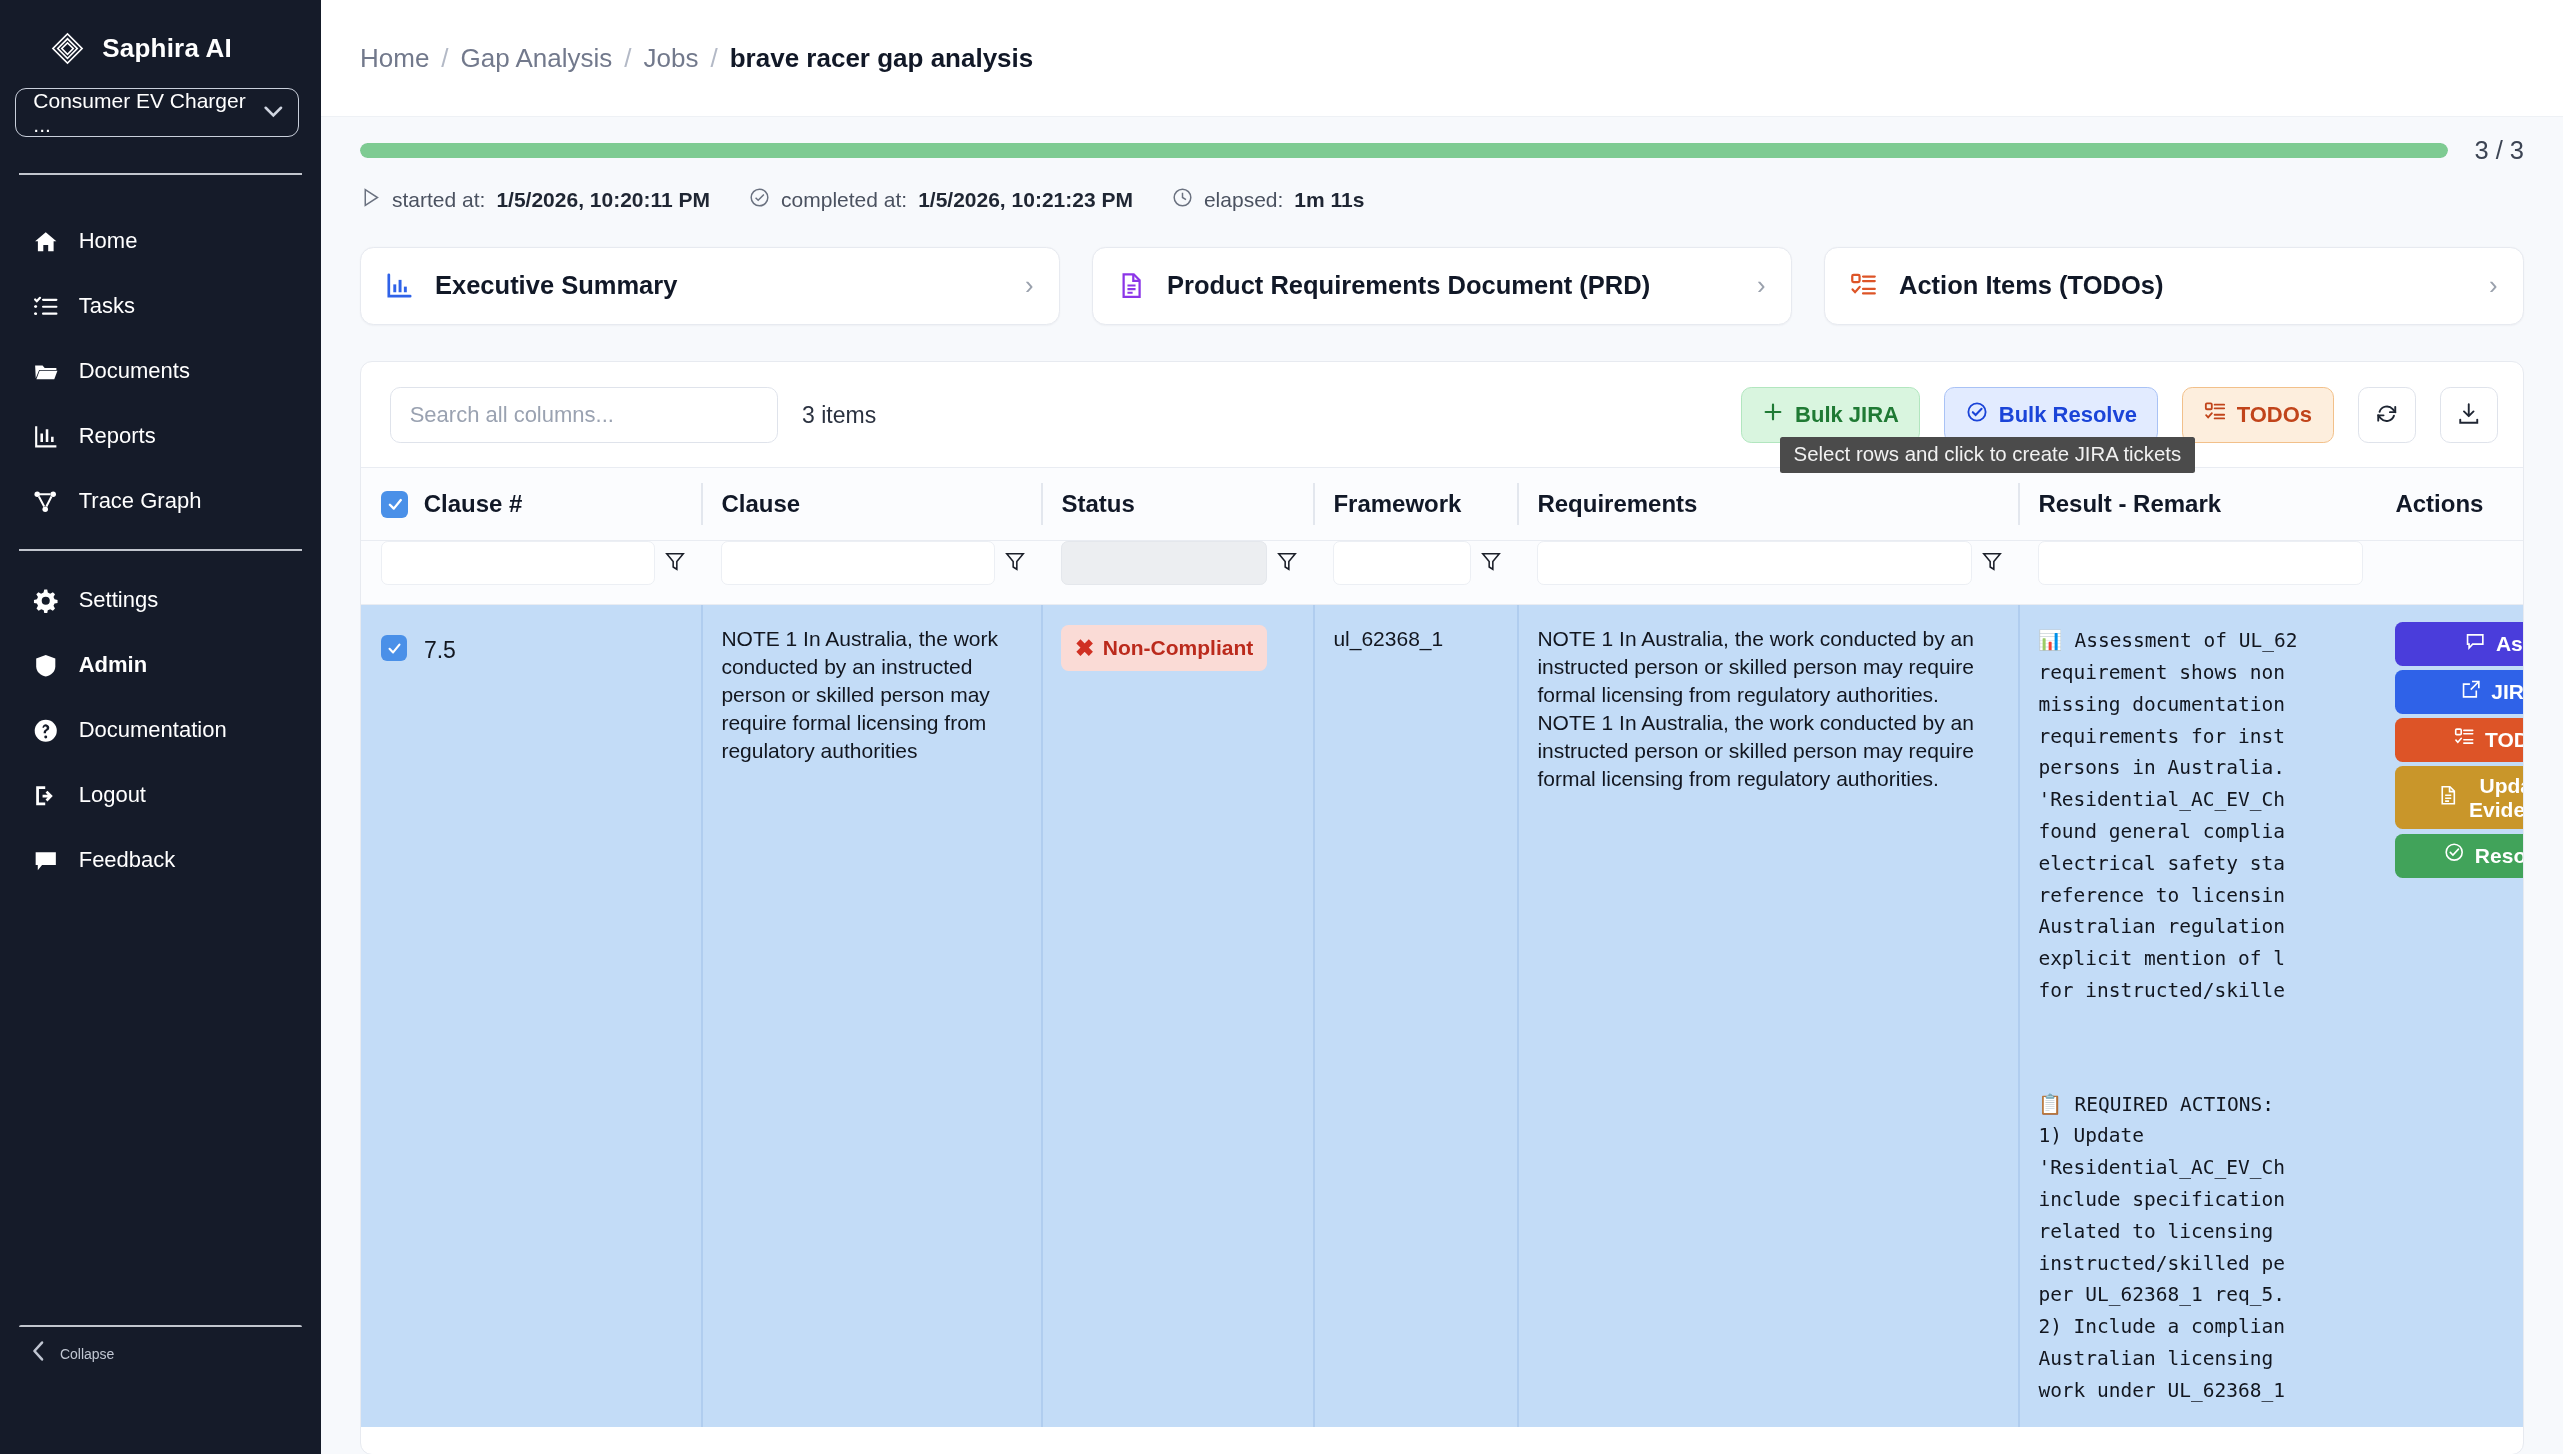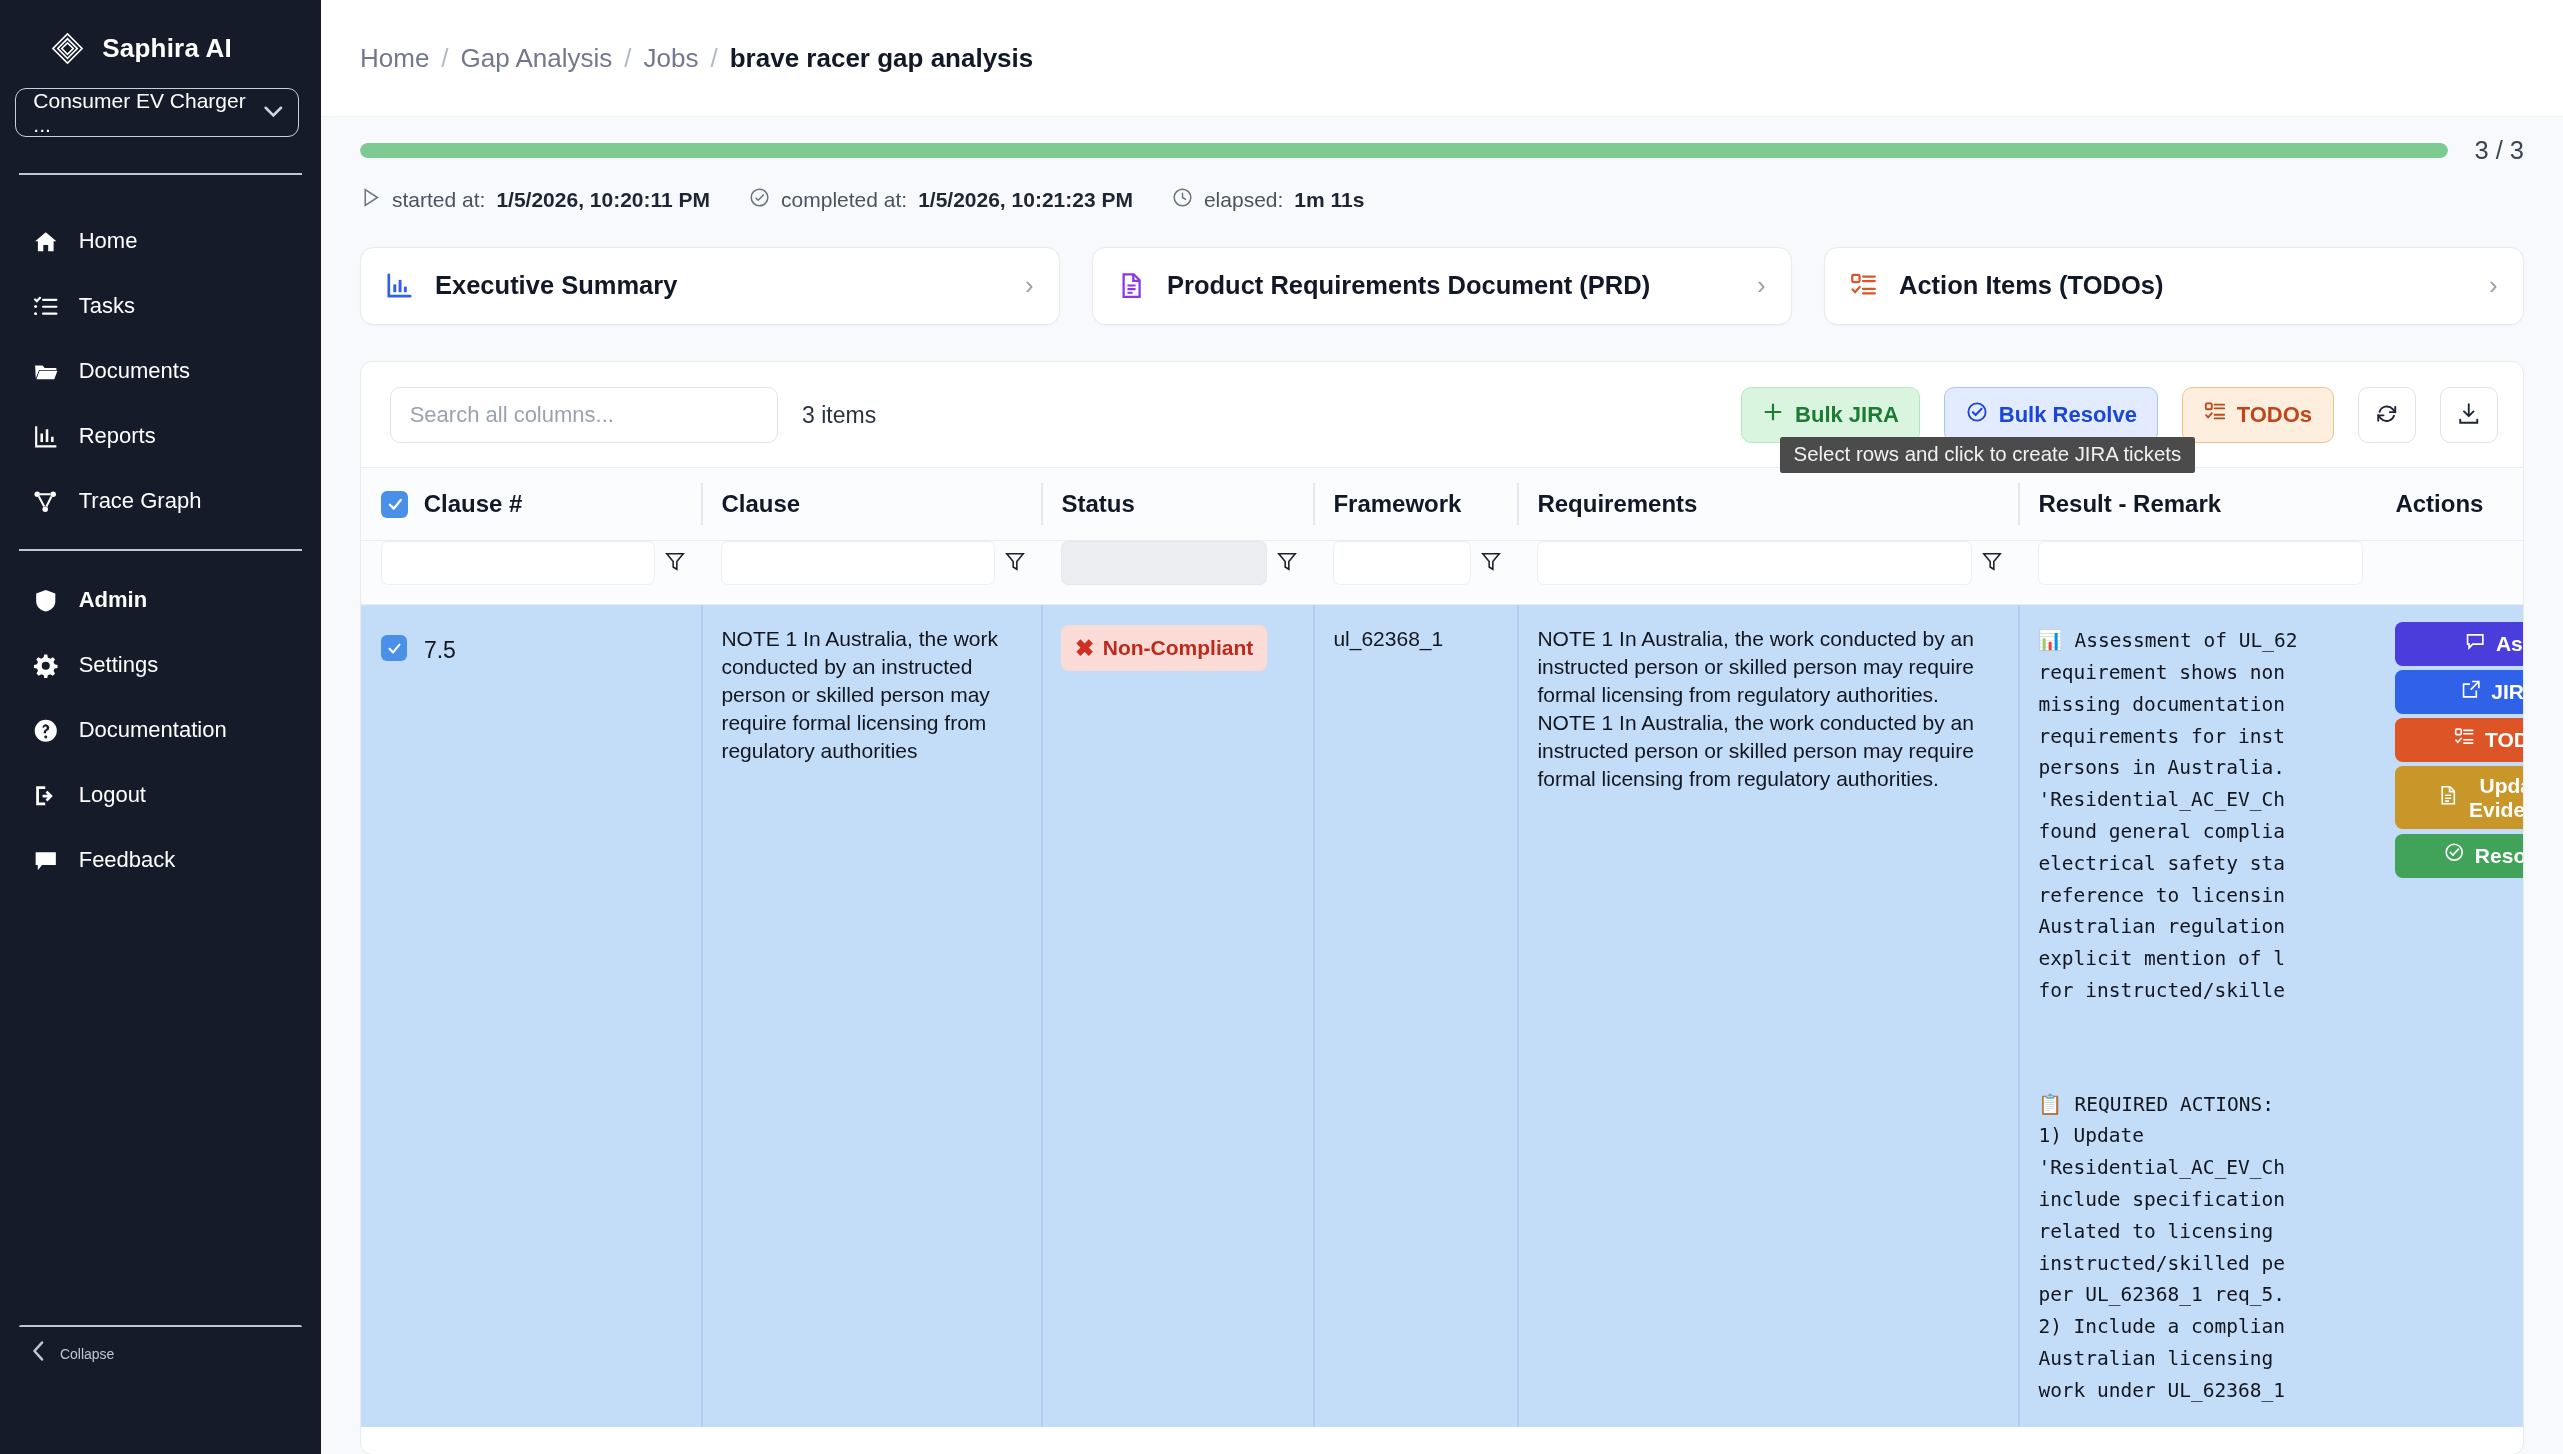--- a/index.html
+++ b/index.html
@@ -334,35 +334,35 @@
               <circle cx="19" cy="5" r="2.6"></circle>
               <circle cx="11.5" cy="19" r="2.6"></circle>
               <path d="M5.5 7 L10.5 16.5 M17.4 7 L12.6 16.5 M6.6 5 H16.4" stroke="#fff" stroke-width="1.9" fill="none"></path>
             </svg>
         </span>
         <span>Trace Graph</span>
       </div>
 
       <div class="sb-divider2"></div>
 
+      <div class="nav-item">
+        <span class="nv-ico">
+          <svg viewBox="0 0 24 24">
+              <path d="M12 8.2a3.8 3.8 0 100 7.6 3.8 3.8 0 000-7.6Z M10.6 1.5h2.8l.5 2.8 2.3 1 2.5-1.4 2 2-1.4 2.5 1 2.3 2.8.5v2.8l-2.8.5-1 2.3 1.4 2.5-2 2-2.5-1.4-2.3 1-.5 2.8h-2.8l-.5-2.8-2.3-1-2.5 1.4-2-2 1.4-2.5-1-2.3-2.8-.5v-2.8l2.8-.5 1-2.3L3.1 5.9l2-2 2.5 1.4 2.3-1Z"></path>
+            </svg>
+        </span>
+        <span>Settings</span>
+      </div>
       <div class="nav-item bold">
         <span class="nv-ico">
           <svg viewBox="0 0 24 24">
               <path d="M12 1.8 L21 5.2 v7.2 c0 5.2 -4 8.6 -9 9.8 -5 -1.2 -9 -4.6 -9 -9.8 V5.2 Z"></path>
             </svg>
         </span>
         <span>Admin</span>
-      </div>
-      <div class="nav-item">
-        <span class="nv-ico">
-          <svg viewBox="0 0 24 24">
-              <path d="M12 8.2a3.8 3.8 0 100 7.6 3.8 3.8 0 000-7.6Z M10.6 1.5h2.8l.5 2.8 2.3 1 2.5-1.4 2 2-1.4 2.5 1 2.3 2.8.5v2.8l-2.8.5-1 2.3 1.4 2.5-2 2-2.5-1.4-2.3 1-.5 2.8h-2.8l-.5-2.8-2.3-1-2.5 1.4-2-2 1.4-2.5-1-2.3-2.8-.5v-2.8l2.8-.5 1-2.3L3.1 5.9l2-2 2.5 1.4 2.3-1Z"></path>
-            </svg>
-        </span>
-        <span>Settings</span>
       </div>
       <div class="nav-item">
         <span class="nv-ico">
           <svg viewBox="0 0 24 24">
               <circle cx="12" cy="12" r="10.4"></circle>
               <path d="M8.9 9.1a3.2 3.2 0 116.1 1.4c-.6 1-2.2 1.4-2.6 2.4-.2.5-.2 1-.2 1.4h-2.2c0-.8.1-1.6.5-2.2.6-1.1 2.2-1.5 2.4-2.4a1.3 1.3 0 00-2.6-.6Z M12 16.4a1.4 1.4 0 100 2.8 1.4 1.4 0 000-2.8Z" fill="#151b29"></path>
             </svg>
         </span>
         <span>Documentation</span>
       </div>

